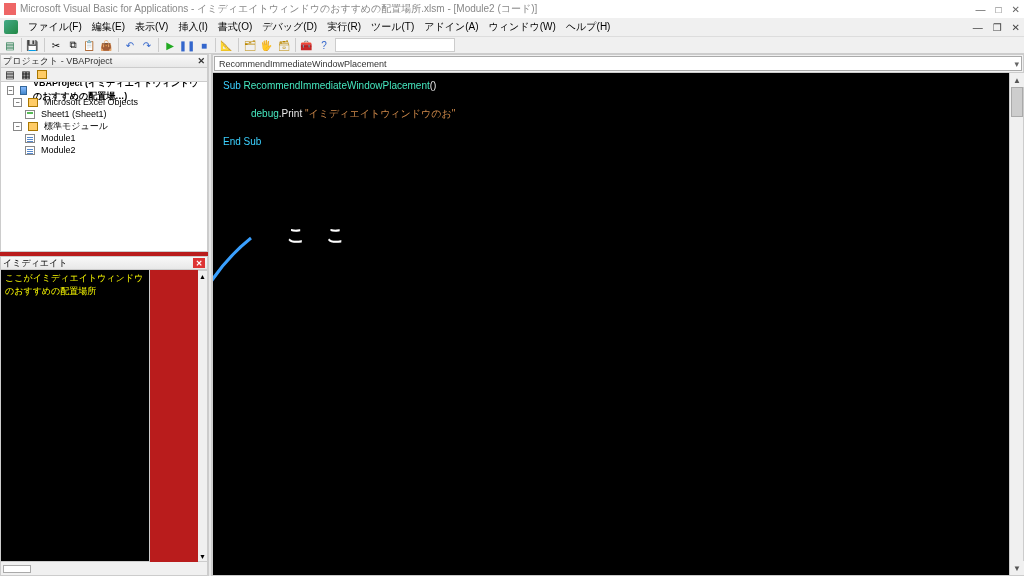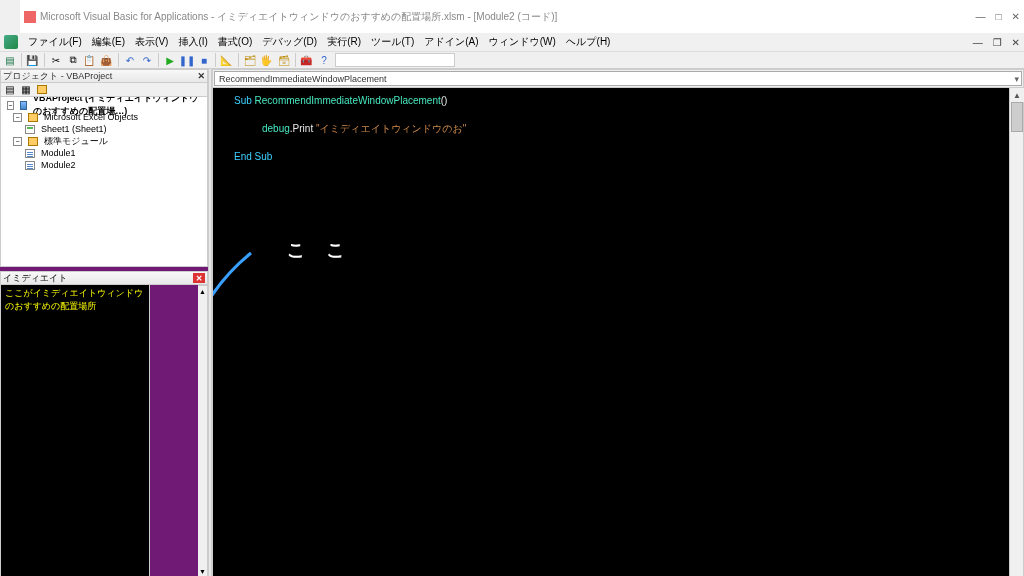--- a/index.html
+++ b/index.html
@@ -1,34 +1,34 @@
 <!DOCTYPE html>
 <html><head>
 <meta charset="utf-8">
 <style>
   * { margin: 0; padding: 0; box-sizing: border-box; font-family: "MS UI Gothic", "Meiryo UI", sans-serif; }
   body { width: 1024px; height: 576px; background: #f0f0f0; overflow: hidden; font-size: 10px; }
 
-  .titlebar { height: 33px; background: #fff; display: flex; align-items: center; padding: 0 4px; color: #888; gap: 4px; margin-left: 20px; }
+  .titlebar { height: 18px; background: #fff; display: flex; align-items: center; padding: 0 4px; color: #888; gap: 4px; }
   .titlebar .icon { width: 12px; height: 12px; background: #e66; display: inline-block; }
   .winbtns { margin-left: auto; display: flex; gap: 10px; color: #666; }
   .winbtns span { cursor: default; }
 
   .menubar { height: 18px; background: #f0f0f0; display: flex; align-items: center; padding: 0 4px; gap: 2px; }
   .menubar .app-icon { width: 14px; height: 14px; background: linear-gradient(135deg,#4a8,#284); border-radius: 2px; margin-right: 4px; }
   .menubar span.menu { padding: 2px 4px; color: #000; }
 
   .toolbar { height: 18px; background: #f0f0f0; border-top: 1px solid #ddd; border-bottom: 1px solid #ccc; display: flex; align-items: center; padding: 0 2px; gap: 1px; }
   .tbtn { width: 16px; height: 16px; display: flex; align-items: center; justify-content: center; font-size: 10px; border: 1px solid transparent; }
   .sep { width: 1px; height: 14px; background: #ccc; margin: 0 2px; }
   .combo-run { width: 120px; height: 14px; background: #fff; border: 1px solid #ccc; margin-left: 2px; }
 
   .workspace { display: flex; height: calc(576px - 54px); }
 
-  .left-pane { width: 208px; display: flex; flex-direction: column; background: #701a75; }
+  .left-pane { width: 208px; display: flex; flex-direction: column; background: #b91c1c; }
 
   .panel-header { height: 14px; background: linear-gradient(#f8f8f8,#e8e8e8); border: 1px solid #ccc; display: flex; align-items: center; padding: 0 2px; font-size: 9px; color: #333; }
   .panel-header .close { margin-left: auto; font-weight: bold; cursor: default; }
 
   .project-tools { height: 14px; background: #f0f0f0; border: 1px solid #ccc; border-top: none; display: flex; align-items: center; gap: 2px; padding: 0 2px; }
   .pt-icon { width: 14px; height: 12px; display: flex; align-items: center; justify-content: center; }
 
   .tree { flex: 0 0 170px; background: #fff; border: 1px solid #ccc; border-top: none; overflow: auto; font-size: 9px; padding: 2px; }
   .tree-item { display: flex; align-items: center; gap: 6px; padding: 0 0 0 4px; height: 12px; }
   .tree-item.l1 { padding-left: 10px; }
@@ -53,21 +53,21 @@
 
   .code-selectors { height: 18px; display: flex; background: #f0f0f0; border-bottom: 1px solid #ccc; }
   .code-selectors .sel { flex: 1; background: #fff; border: 1px solid #aaa; margin: 1px; display: flex; align-items: center; padding: 0 4px; font-size: 9px; color: #333; position: relative; }
   .code-selectors .sel::after { content: "▾"; position: absolute; right: 2px; color: #666; }
 
   .code-area { flex: 1; background: #000; font-family: Consolas, "MS Gothic", monospace; font-size: 10px; padding: 6px 10px; color: #ccc; position: relative; overflow: hidden; }
   .kw { color: #3bd1ff; }
   .ident { color: #46e8c0; }
   .method { color: #e8e8e8; }
   .str { color: #d08a4a; }
-  .code-line { white-space: pre; line-height: 14px; margin-left: 11px; }
+  .code-line { white-space: pre; line-height: 14px; }
   .indent1 { padding-left: 28px; }
 
   .vscroll { position: absolute; right: 0; top: 18px; bottom: 0; width: 14px; background: #f0f0f0; border-left: 1px solid #ccc; }
   .vscroll .thumb { position: absolute; left: 1px; top: 14px; width: 12px; height: 30px; background: #cdcdcd; border: 1px solid #aaa; }
   .vscroll .arr { position: absolute; left: 0; width: 14px; height: 14px; background: #f0f0f0; display:flex;align-items:center;justify-content:center;font-size:8px;color:#555;}
   .vscroll .arr.up{top:0;} .vscroll .arr.dn{bottom:0;}
   .imm-container { position: relative; flex:1; display:flex;gap:48px; }
 
   
   .annotation-text { position: absolute; top: 150px; left: 74px; color: #fff; font-size: 18px; font-family: "Meiryo", sans-serif; letter-spacing: 8px; font-weight: bold; }

